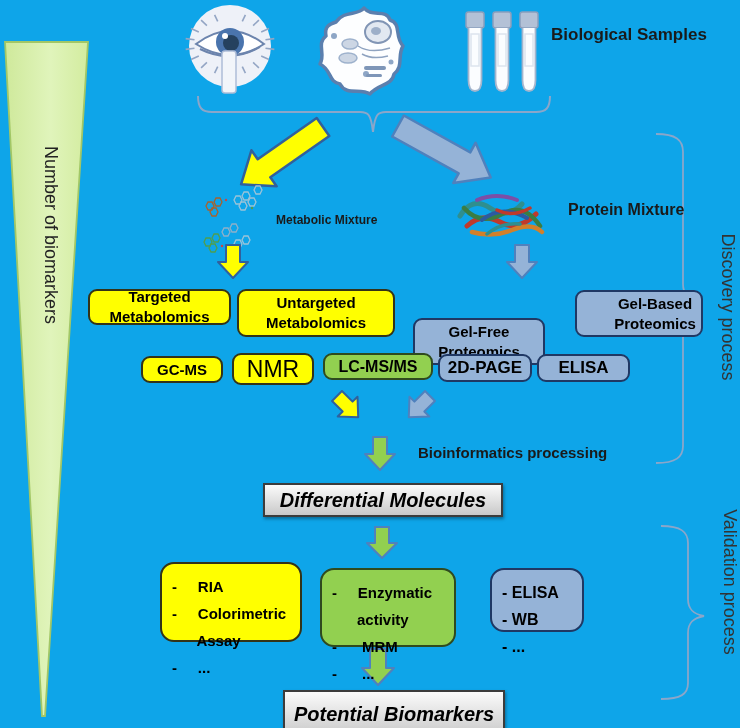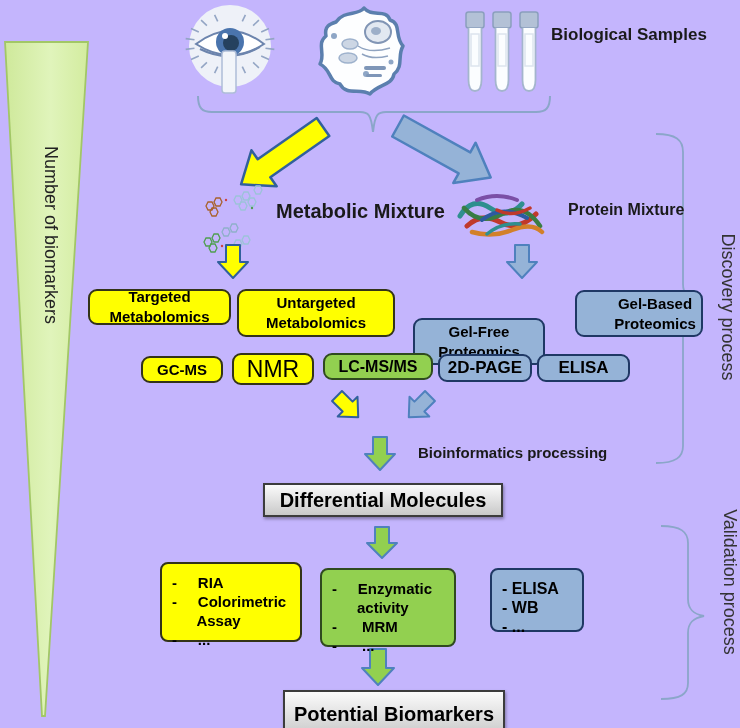--- a/index.html
+++ b/index.html
@@ -1,38 +1,38 @@
 <!DOCTYPE html>
 <html><head>
 <meta charset="utf-8">
 <style>
   * { margin:0; padding:0; box-sizing:border-box; }
   body { background:#ffffff; font-family:"Liberation Sans", sans-serif; }
-  #canvas { position:relative; width:740px; height:728px; background:#c4b5fd; overflow:hidden; }
+  #canvas { position:relative; width:740px; height:728px; background:#0ea5e9; overflow:hidden; }
   #bg-svg { position:absolute; left:0; top:0; width:740px; height:728px; }
 
   .abs { position:absolute; }
   .lbl { color:#1a1a1a; font-weight:600; white-space:nowrap; }
 
   .rot { position:absolute; white-space:nowrap; transform:translate(-50%,-50%) rotate(90deg); color:#333333; }
 
   .pbox { position:absolute; display:flex; align-items:center; justify-content:center;
           text-align:center; font-weight:bold; color:#000; border-radius:9px; }
   .yellow-box { background:#FFFF00; border:2px solid #333318; }
   .blue-box   { background:#95B3D7; border:2px solid #1F3864; }
   .green-box  { background:#92D050; border:2px solid #2f4a1f; }
   .two-line   { white-space:pre-line; line-height:20px; font-size:15px; }
 
   .gray-box { position:absolute; display:flex; align-items:center; justify-content:center;
               font-weight:bold; font-size:20px; color:#000;
               background:linear-gradient(#fbfbfb, #c9c9c9); border:2px solid #3c3c3c;
-              box-shadow:1px 2px 3px rgba(0,0,0,0.35); }
-
-  .list-box { position:absolute; border-radius:8px; font-weight:bold; font-size:15px;
-              color:#000; white-space:pre; line-height:19px; padding:9px 6px 6px 10px; }
+              box-shadow:1px 2px 3px rgba(0,0,0,0.35);font-style:italic; }
+
+  .list-box { position:absolute; border-radius:14px; font-weight:bold; font-size:15px;
+              color:#000; white-space:pre; line-height:27px; padding:9px 6px 6px 10px; }
 </style>
 </head>
 <body>
 
 <div id="canvas">
 
   <svg id="bg-svg" viewBox="0 0 740 728" xmlns="http://www.w3.org/2000/svg">
     <defs>
       <linearGradient id="funnelGrad" x1="0" y1="0" x2="1" y2="0">
         <stop offset="0" stop-color="#cfe99b"></stop>
@@ -182,21 +182,21 @@
     </g>
 
     <path d="M656,134 C676,134 683,140 683,152 L683,284 C683,294 688,299 700,301 C688,303 683,308 683,318 L683,446 C683,457 676,463 656,463" fill="none" stroke="#8ba6c9" stroke-width="1.8"></path>
     <path d="M661,526 C681,526 688,532 688,543 L688,599 C688,609 693,614 704,616 C693,618 688,623 688,633 L688,683 C688,694 681,699 661,699" fill="none" stroke="#8ba6c9" stroke-width="1.8"></path>
   </svg>
 
   <div class="abs lbl" style="left:551px; top:25px; font-size:17px;">Biological Samples</div>
 
   <div class="rot" style="left:50px; top:235px; font-size:18px; color:#222;">Number of biomarkers</div>
 
-  <div class="abs lbl" style="left:276px; top:200px; font-size:20px;">Metabolic Mixture</div>
+  <div class="abs lbl" style="left:276px; top:213px; font-size:12px;">Metabolic Mixture</div>
   <div class="abs lbl" style="left:568px; top:201px; font-size:16px;">Protein Mixture</div>
 
   <div class="pbox yellow-box two-line" style="left:88px; top:289px; width:143px; height:36px;">Targeted
 Metabolomics</div>
   <div class="pbox yellow-box two-line" style="left:237px; top:289px; width:158px; height:48px;">Untargeted
 Metabolomics</div>
   <div class="pbox blue-box two-line" style="left:413px; top:290px; width:132px; height:47px;margin-top:28px;">Gel-Free
 Proteomics</div>
   <div class="pbox blue-box two-line" style="left:575px; top:290px; width:128px; height:47px;padding-left:32px;">Gel-Based
 Proteomics</div>

